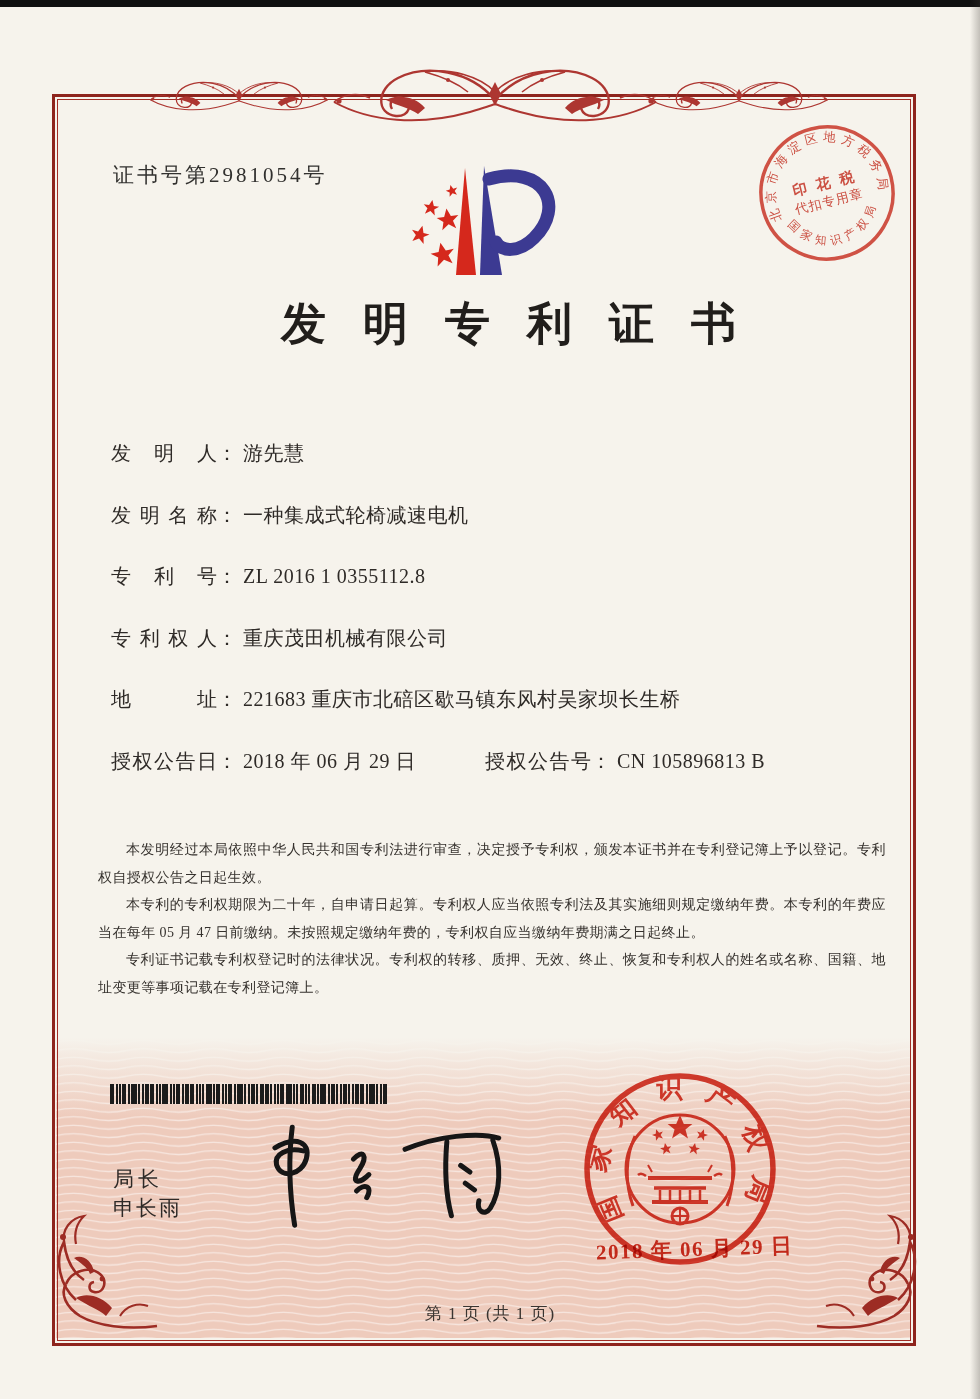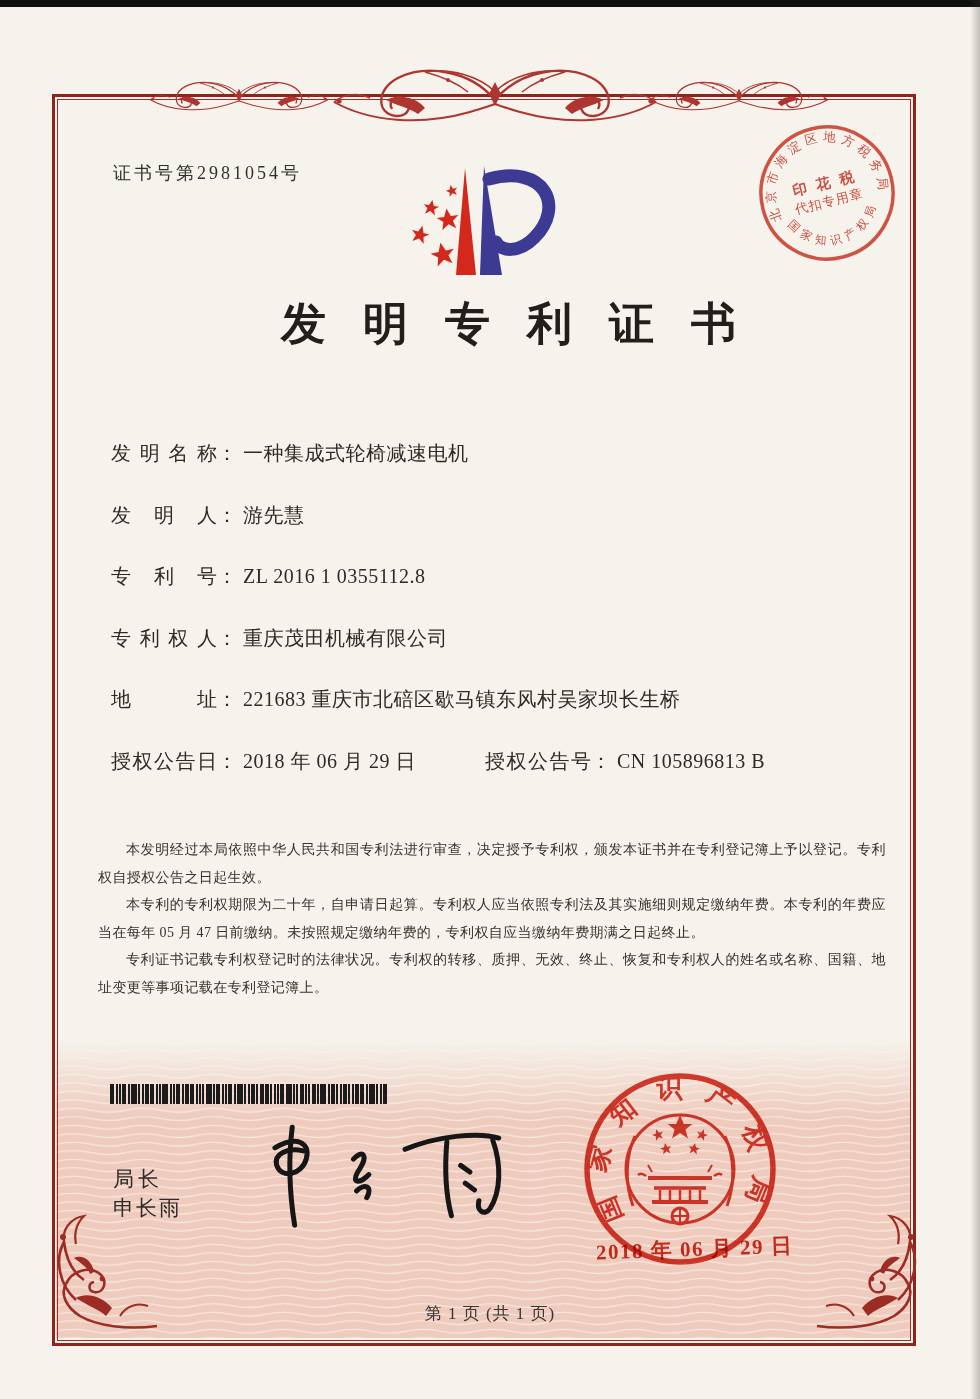--- a/index.html
+++ b/index.html
@@ -16,21 +16,21 @@
     background:linear-gradient(to right,rgba(40,40,40,0),rgba(60,55,50,.28));}
   
   #frame{left:52px;top:94px;width:858px;height:1246px;border:3px solid #8e241d;z-index:3;pointer-events:none;}
   #frame::before{content:"";position:absolute;inset:2px;border:1.5px solid #a22d25;}
   
   #wave-zone{left:56px;top:1038px;width:854px;height:300px;background:#eecbbc;z-index:1;}
   #wave-zone svg{position:absolute;inset:0;}
   #wave-fade{position:absolute;left:0;top:0;width:100%;height:80px;
     background:linear-gradient(180deg,#f6f3ec 0%,rgba(246,243,236,0) 100%);}
   
-  #cert-no{left:113px;top:161px;font-size:18px;letter-spacing:3px;color:#31302e;z-index:4;}
+  #cert-no{left:113px;top:161px;font-size:21px;letter-spacing:3px;color:#31302e;z-index:4;}
   #logo{left:392px;top:154px;width:196px;height:134px;z-index:4;}
   #title{left:0;top:294px;width:100%;text-align:center;font-size:45px;font-weight:700;
     letter-spacing:37px;padding-left:37px;color:#211e1b;z-index:4;}
   
   #fields{left:111px;top:436px;width:780px;font-size:20px;z-index:4;}
   .frow{height:34px;line-height:34px;margin-bottom:27.5px;white-space:nowrap;}
   .flabel{display:inline-block;width:106px;text-align:justify;text-align-last:justify;vertical-align:top;}
   .fcolon{display:inline-block;vertical-align:top;}
   .fval{margin-left:6px;letter-spacing:.5px;}
   .ggroup{display:inline-block;}
@@ -137,24 +137,24 @@
     <use href="#star5" fill="#d5281c" transform="translate(51,101) scale(1.25) rotate(-12)"></use>
     <polygon points="73,14 64,121 84,121" fill="#d5281c"></polygon>
     <polygon points="92,12 88,121 110,121" fill="#3c3a92"></polygon>
     <path d="M97,25 C152,10 174,52 142,84 C127,99 109,98 104,88" fill="none" stroke="#3c3a92" stroke-width="13" stroke-linecap="round"></path>
   </svg>
 
   <div id="title" class="abs">发明专利证书</div>
 
   <div id="fields" class="abs">
     <div class="frow">
+      <span class="flabel">发明人</span><span class="fcolon">：</span><span class="fval">游先慧</span>
+    </div>
+    <div class="frow">
       <span class="flabel">发明名称</span><span class="fcolon">：</span><span class="fval">一种集成式轮椅减速电机</span>
-    </div>
-    <div class="frow">
-      <span class="flabel">发明人</span><span class="fcolon">：</span><span class="fval">游先慧</span>
     </div>
     <div class="frow">
       <span class="flabel">专利号</span><span class="fcolon">：</span><span class="fval">ZL 2016 1 0355112.8</span>
     </div>
     <div class="frow">
       <span class="flabel">专利权人</span><span class="fcolon">：</span><span class="fval">重庆茂田机械有限公司</span>
     </div>
     <div class="frow">
       <span class="flabel">地址</span><span class="fcolon">：</span><span class="fval">221683 重庆市北碚区歇马镇东风村吴家坝长生桥</span>
     </div>

